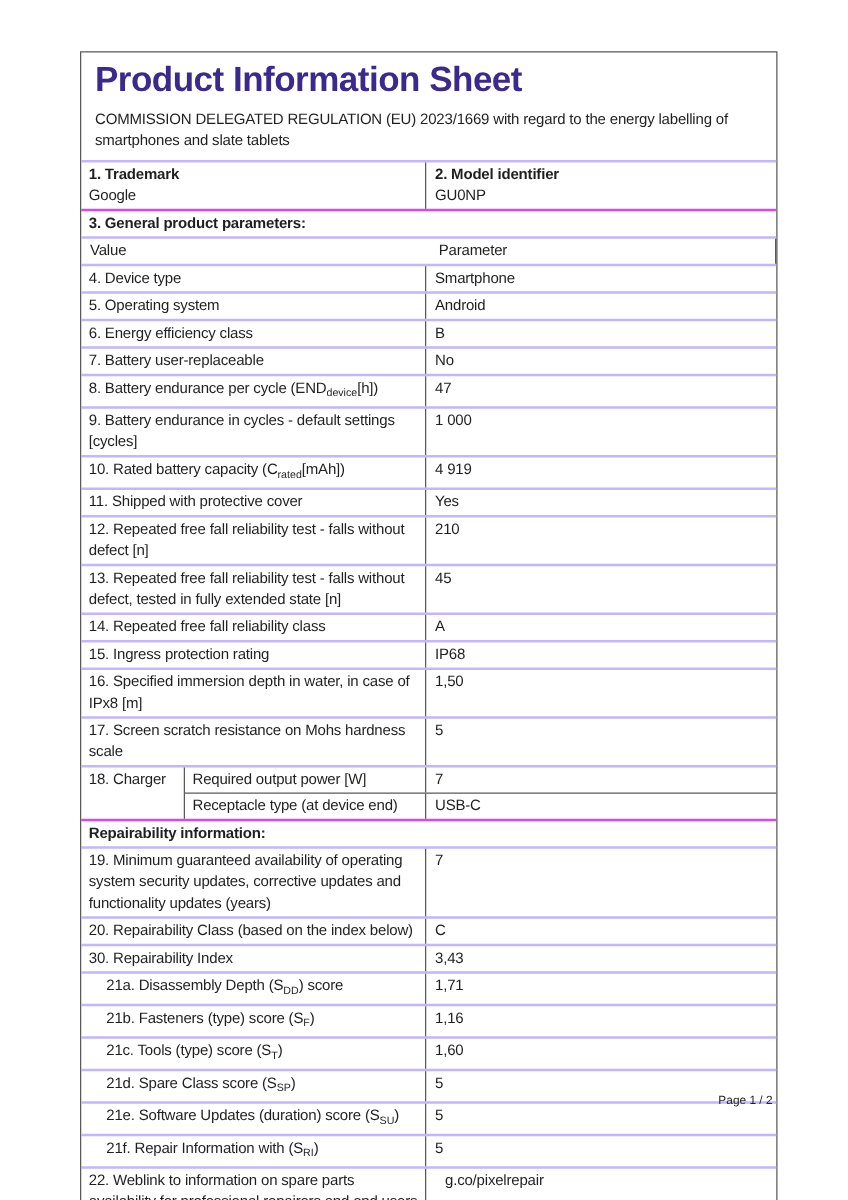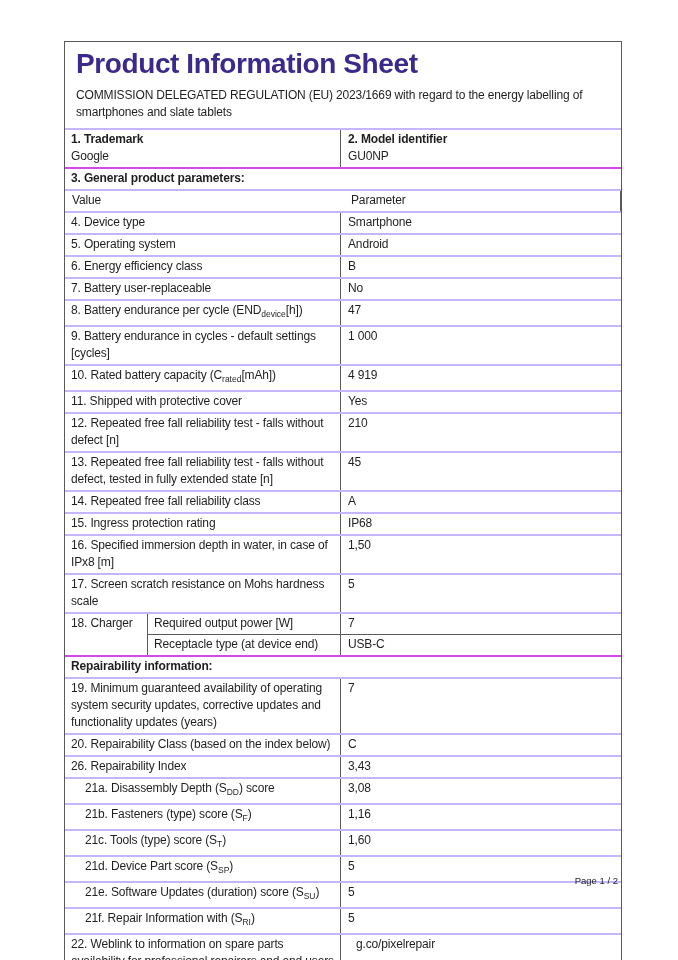--- a/index.html
+++ b/index.html
@@ -158,41 +158,41 @@
       <div class="cell lbl">19. Minimum guaranteed availability of operat­ing system security updates, corrective updates and functionality updates (years)</div>
       <div class="cell val">7</div>
     </div>
 
     <div class="row">
       <div class="cell lbl">20. Repairability Class (based on the index be­low)</div>
       <div class="cell val">C</div>
     </div>
 
     <div class="row">
-      <div class="cell lbl">26. Repairability Index</div>
+      <div class="cell lbl">30. Repairability Index</div>
       <div class="cell val">3,43</div>
     </div>
 
     <div class="row ind">
       <div class="cell lbl"><span>21a. Disassembly Depth (S</span><span class="subsc">DD</span><span>) score</span></div>
-      <div class="cell val">3,08</div>
+      <div class="cell val">1,71</div>
     </div>
 
     <div class="row ind">
       <div class="cell lbl"><span>21b. Fasteners (type) score (S</span><span class="subsc">F</span><span>)</span></div>
       <div class="cell val">1,16</div>
     </div>
 
     <div class="row ind">
       <div class="cell lbl"><span>21c. Tools (type) score (S</span><span class="subsc">T</span><span>)</span></div>
       <div class="cell val">1,60</div>
     </div>
 
     <div class="row ind">
-      <div class="cell lbl"><span>21d. Device Part score (S</span><span class="subsc">SP</span><span>)</span></div>
+      <div class="cell lbl"><span>21d. Spare Class score (S</span><span class="subsc">SP</span><span>)</span></div>
       <div class="cell val">5</div>
     </div>
 
     <div class="row ind">
       <div class="cell lbl"><span>21e. Software Updates (duration) score (S</span><span class="subsc">SU</span><span>)</span></div>
       <div class="cell val">5</div>
     </div>
 
     <div class="row ind">
       <div class="cell lbl"><span>21f. Repair Information with (S</span><span class="subsc">RI</span><span>)</span></div>

